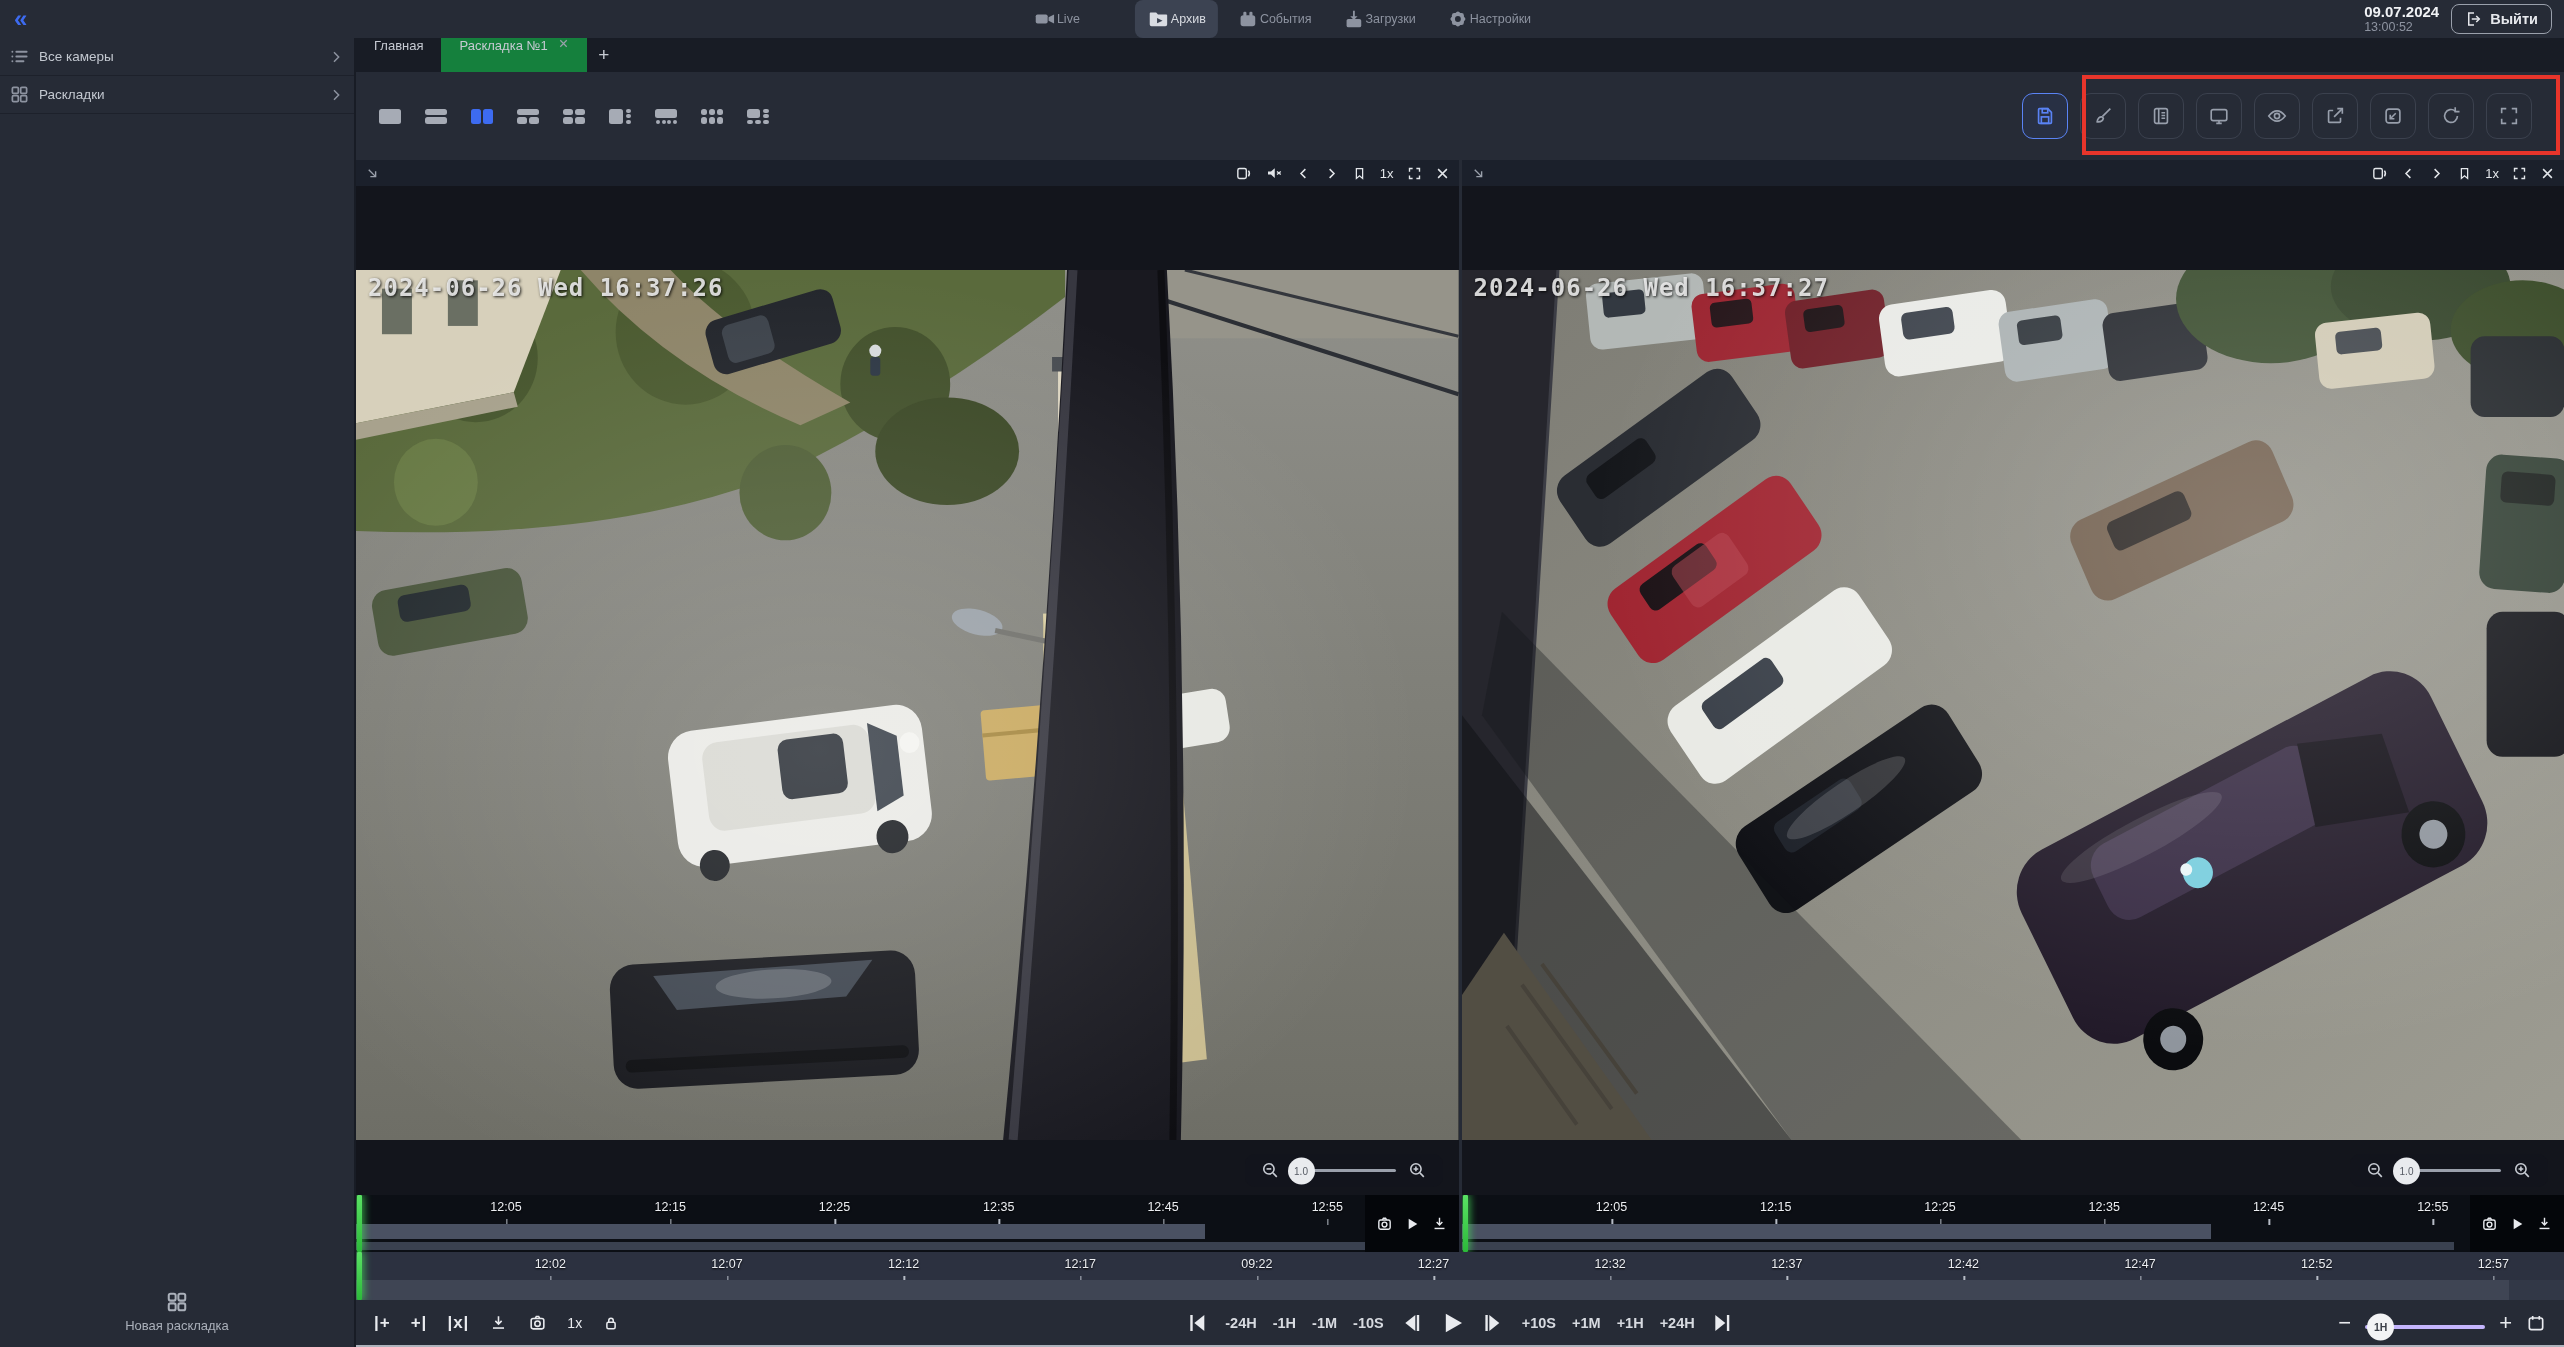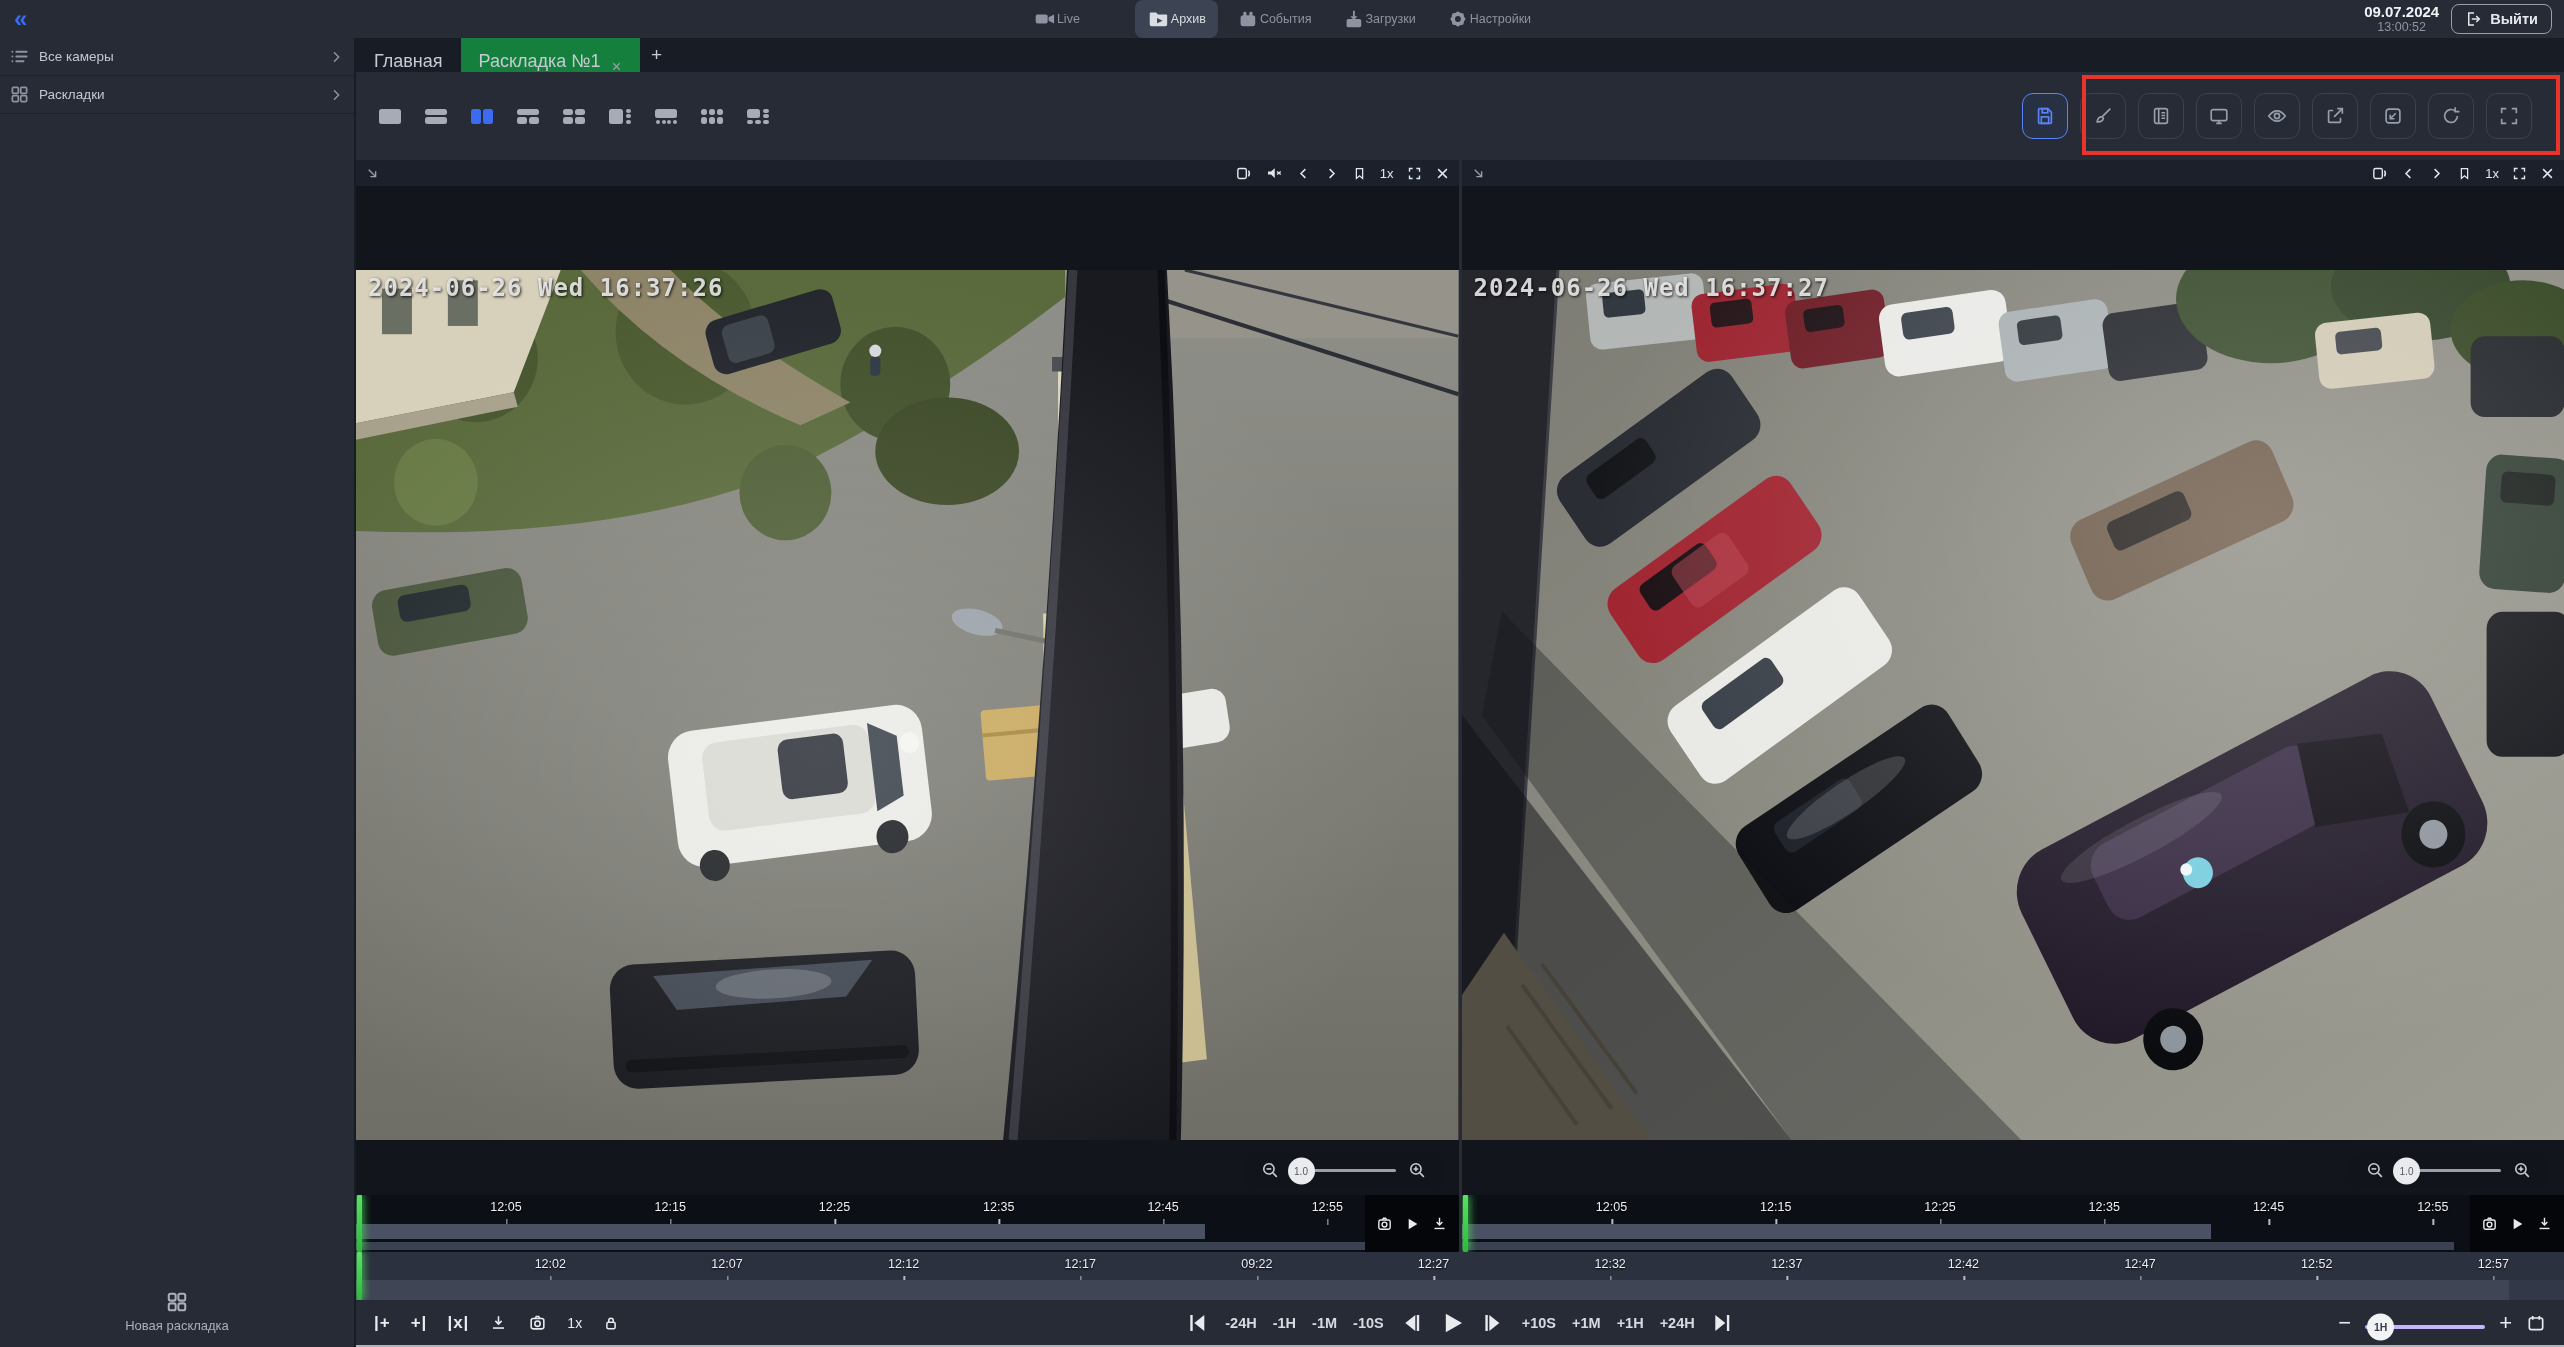--- a/index.html
+++ b/index.html
@@ -14,37 +14,37 @@
   svg{display:block;}
 
   
   .header{height:38px;background:var(--bg);display:flex;align-items:center;position:relative;flex:0 0 38px;}
   .collapse{color:var(--blue);font-size:24px;font-weight:bold;margin-left:14px;cursor:pointer;line-height:1;}
   .nav{position:absolute;left:50%;top:0;transform:translateX(-50%);height:100%;display:flex;align-items:stretch;gap:6px;}
   .nav-item{display:flex;flex-direction:row;align-items:center;justify-content:center;padding:2px 12px;color:var(--dim);gap:0px;border-radius:8px;cursor:pointer;}
   .nav-item .lbl{font-size:12.5px;margin-top:-1px;}
   .nav-item.active{background:#3c4352;color:#d9dce2;margin-left:37px;}
   .hdr-right{margin-left:auto;display:flex;align-items:center;gap:12px;padding-right:12px;}
-  .dt{text-align:center;line-height:1.15;}
+  .dt{text-align:left;line-height:1.15;}
   .dt .d{color:#f0f2f5;font-weight:bold;font-size:15px;}
   .dt .t{color:var(--dim);font-size:12.5px;}
   .logout{display:flex;align-items:center;gap:7px;border:1.5px solid #9aa0ab;border-radius:8px;padding:5px 13px;color:#e6e8ec;font-size:14.5px;cursor:pointer;background:transparent;font-weight:bold;}
 
   
   .main{flex:1;display:flex;min-height:0;}
   .sidebar{width:356px;flex:0 0 356px;background:var(--bg);border-right:2px solid var(--bg2);display:flex;flex-direction:column;}
   .side-item{height:38px;display:flex;align-items:center;gap:10px;padding:0 10px;color:#c3c8d0;font-size:13.5px;border-bottom:1px solid #1d212b;cursor:pointer;}
   .side-item .chev{margin-left:auto;}
   .new-layout{margin-top:auto;margin-bottom:12px;align-self:center;display:flex;flex-direction:column;align-items:center;gap:5px;color:#aab0ba;font-size:13px;width:130px;text-align:center;cursor:pointer;line-height:1.3;}
 
   .content{flex:1;display:flex;flex-direction:column;min-width:0;}
 
   
   .tabstrip{height:34px;flex:0 0 34px;background:var(--bg2);display:flex;align-items:stretch;}
-  .tab{display:flex;align-items:flex-end;gap:10px;padding:0 18px;font-size:18px;color:#c6cad2;cursor:pointer;}
+  .tab{display:flex;align-items:flex-start;gap:10px;padding:0 18px;font-size:13px;color:#c6cad2;cursor:pointer;}
   .tab.active{background:#15803d;}
   .tab-add{width:34px;display:flex;align-items:center;justify-content:center;color:#c6cad2;font-size:19px;cursor:pointer;}
 
   
   .toolbar-row{height:88px;flex:0 0 88px;background:var(--bg);display:flex;align-items:center;position:relative;padding:0 16px;}
   .layout-picker{display:flex;gap:10px;align-items:center;}
   .lp{width:36px;height:30px;border-radius:5px;display:flex;align-items:center;justify-content:center;cursor:pointer;background:transparent;border:none;}
   .lp .g{position:relative;width:22px;height:15px;}
   .lp i{position:absolute;background:#a6abb5;border-radius:2.5px;display:block;}
   .lp.active i{background:var(--blue);}

